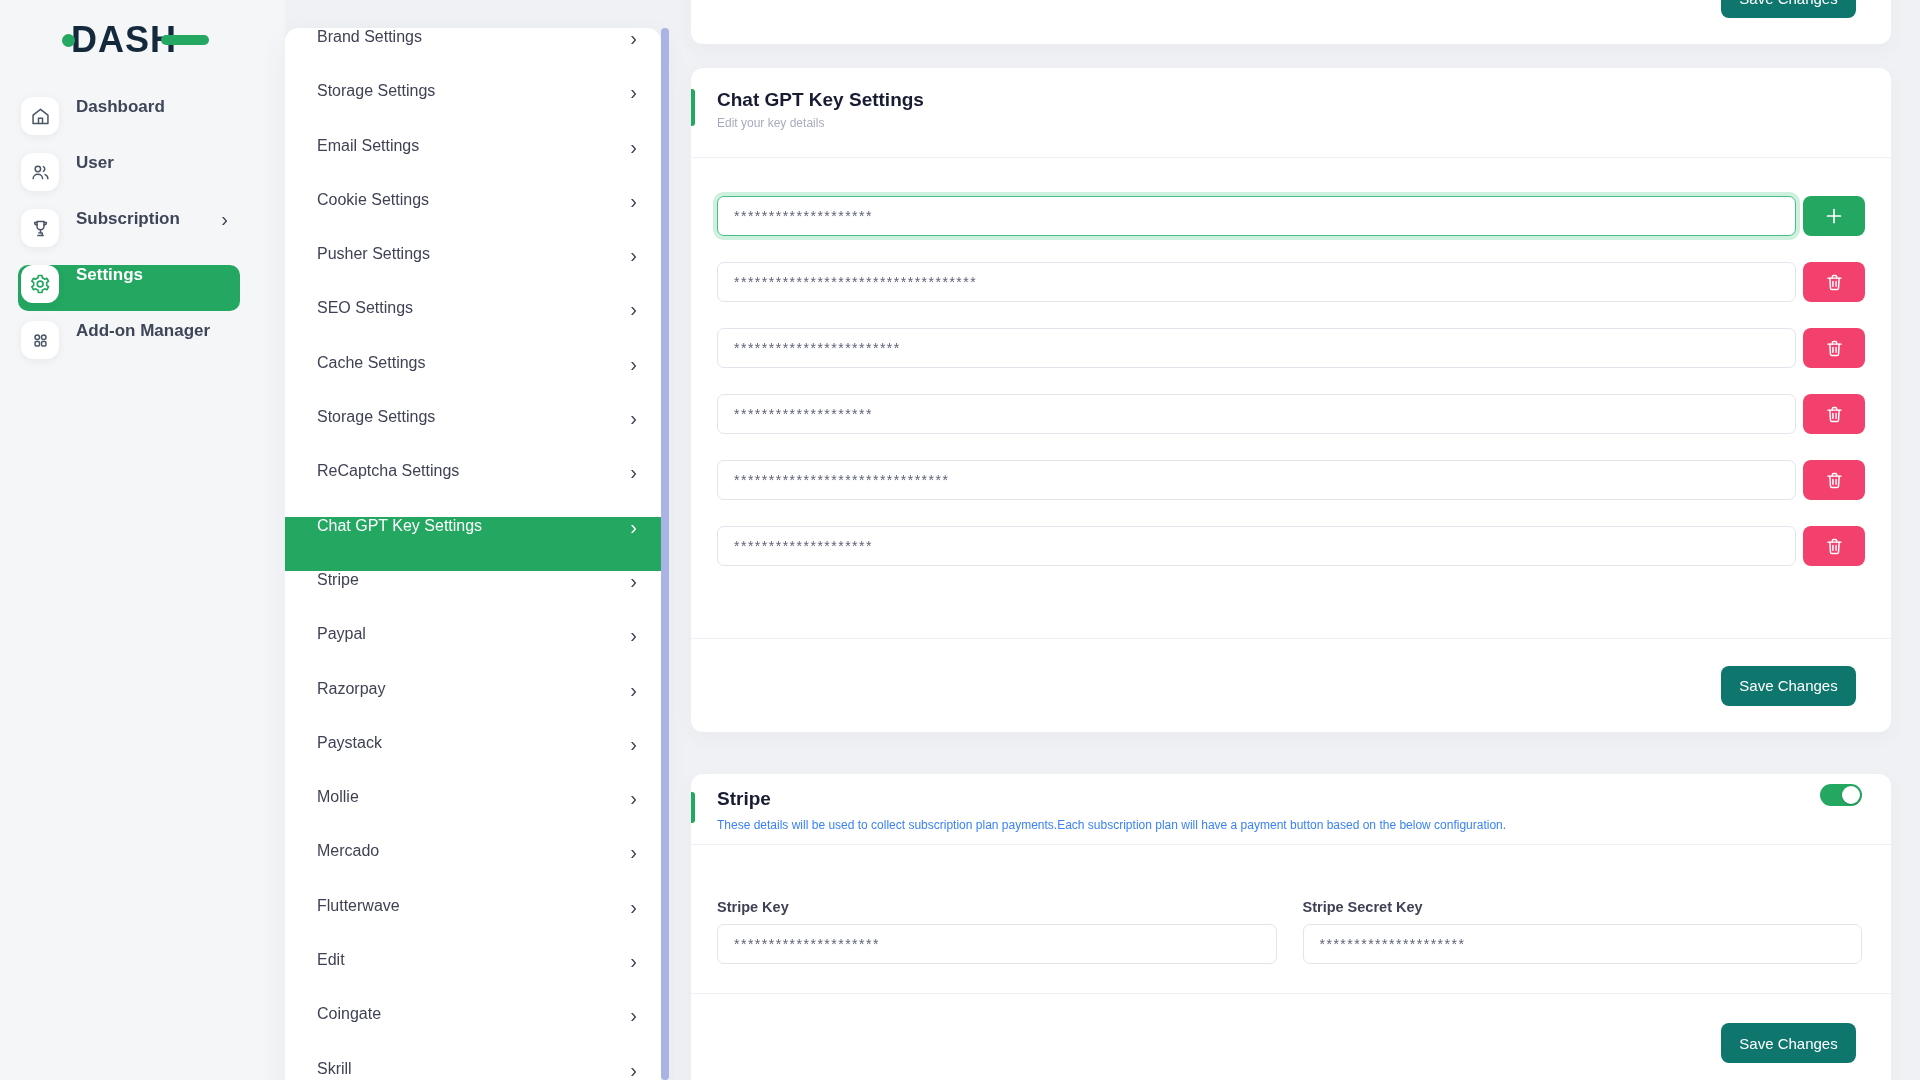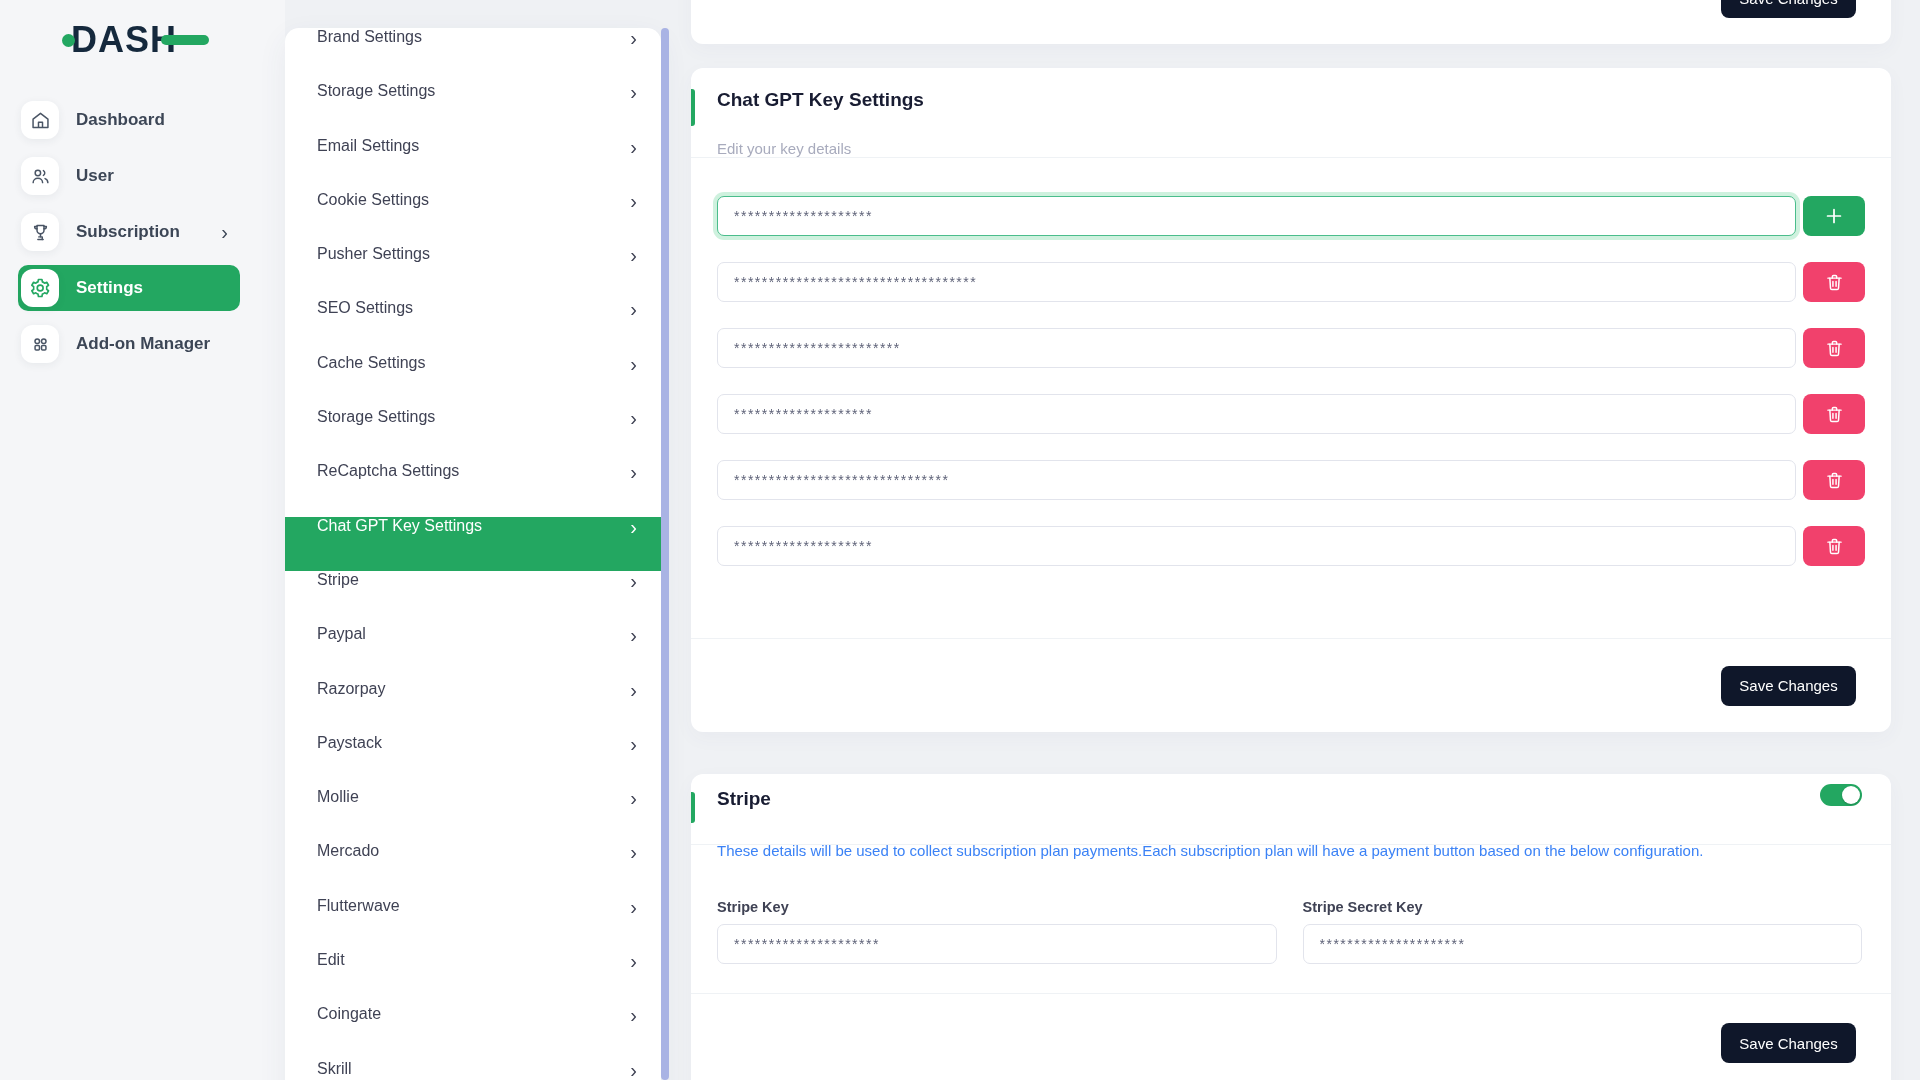--- a/index.html
+++ b/index.html
@@ -13,21 +13,21 @@
   }
 
   
   .sidebar { position:absolute; left:0; top:0; width:285px; height:1080px; background:#f5f6f8; }
   .logo { position:absolute; left:62px; top:22px; display:flex; align-items:center; height:36px; }
   .logo-dot { width:13px; height:13px; border-radius:50%; background:#23a761; margin-right:-4px; position:relative; z-index:2; }
   .logo-text { font-size:36px; font-weight:800; color:#15293d; letter-spacing:1px; line-height:36px; }
   .logo-dash { width:48px; height:10px; border-radius:5px; background:#23a761; margin-left:-16px; position:relative; z-index:2; }
 
   .nav { position:absolute; left:18px; top:97px; width:222px; }
-  .nav-item { height:46px; border-radius:10px; display:flex; align-items:center; padding:0 12px 0 3px; margin-bottom:10px; cursor:pointer; }
+  .nav-item { height:46px; border-radius:10px; display:flex; padding:0 12px 0 3px; margin-bottom:10px; cursor:pointer; }
   .nav-item.active { background:#23a761; }
   .nav-chip { width:38px; height:38px; background:#ffffff; border-radius:12px; display:flex; align-items:center; justify-content:center; box-shadow:0 2px 8px rgba(40,50,70,0.07); flex-shrink:0; }
   .nav-label { margin-left:17px; font-size:17px; font-weight:600; color:#3c4656; flex:1; white-space:nowrap; }
   .nav-item.active .nav-label { color:#ffffff; font-weight:700; }
   .nav-chevron { font-size:20px; color:#3c4656; line-height:1; font-weight:400; }
 
   
   .submenu { position:absolute; left:285px; top:28px; width:376px; height:1100px; background:#ffffff; border-radius:14px 14px 0 0; box-shadow:0 10px 30px rgba(56,71,109,0.07); overflow:hidden; }
   .submenu-item { height:54.3px; display:flex; justify-content:space-between; padding:0 24px 0 32px; font-size:16px; color:#3f4254; cursor:pointer; }
   .submenu-item .chev { font-size:20px; color:#3f4254; line-height:1; }
@@ -42,38 +42,38 @@
   #card-stripe { top:774px; height:366px; }
 
   .card-header { position:relative; border-bottom:1px solid #eff2f5; }
   #card-chatgpt .card-header { height:90px; }
   #card-stripe  .card-header { height:71px; }
   .accent { position:absolute; left:0; width:4px; background:#23a761; border-radius:0 3px 3px 0; }
   #card-chatgpt .accent { top:21px; height:37px; }
   #card-stripe  .accent { top:18px; height:31px; }
   .card-title { position:absolute; left:26px; top:21px; font-size:19px; font-weight:700; color:#181c32; white-space:nowrap; }
   #card-stripe .card-title { top:14px; }
-  .card-sub { position:absolute; left:26px; top:48px; font-size:15px; color:#a8abbd; white-space:nowrap;margin-top:24px; }
+  .card-sub { position:absolute; left:26px; top:48px; font-size:12px; color:#a8abbd; white-space:nowrap; }
   #card-stripe .card-sub { top:44px; color:#3b82f6; }
 
   .chat-body { padding:38px 26px 0 26px; }
   .key-row { display:flex; height:40px; margin-bottom:26px; }
   .key-input {
     flex:1; height:40px; border:1px solid #e2e4ec; border-radius:7px; background:#fff;
     padding:0 16px; font-family:inherit; font-size:14px; letter-spacing:1.5px; color:#5e6278; outline:none;
   }
   .key-input.focused { border:1.5px solid #4abd8c; box-shadow:0 0 0 4px rgba(80,205,137,0.28); }
   .key-btn { width:62px; height:40px; margin-left:7px; border:none; border-radius:8px; display:flex; align-items:center; justify-content:center; cursor:pointer; flex-shrink:0; }
   .key-btn.add { background:#23a761; }
   .key-btn.del { background:#f1416c; }
 
   .card-footer { position:absolute; left:0; right:0; bottom:0; border-top:1px solid #eff2f5; display:flex; align-items:center; justify-content:flex-end; padding-right:35px; }
   #card-chatgpt .card-footer { height:94px; }
   #card-stripe  .card-footer { height:147px; align-items:flex-start; padding-top:29px; }
-  .save-btn { width:135px; height:40px; background:#0f172a; color:#ffffff; border:none; border-radius:8px; font-size:15px; font-family:inherit; cursor:pointer; }
+  .save-btn { width:135px; height:40px; background:#0f766e; color:#ffffff; border:none; border-radius:8px; font-size:15px; font-family:inherit; cursor:pointer; }
   #card-prev .save-btn { position:absolute; right:35px; top:38px; }
 
   .toggle { position:absolute; right:29px; top:10px; width:42px; height:22px; border-radius:11px; background:#23a761; cursor:pointer; }
   .toggle .knob { position:absolute; right:2px; top:2px; width:18px; height:18px; border-radius:50%; background:#ffffff; box-shadow:0 1px 2px rgba(0,0,0,0.2); }
 
   .stripe-body { height:148px; display:flex; gap:26px; padding:30px 29px 0 26px; }
   .field { flex:1;margin-top:24px; }
   .field-label { font-size:14.5px; font-weight:600; color:#3f4254; }
   .field .key-input { width:100%; margin-top:9px; display:block; }
 

